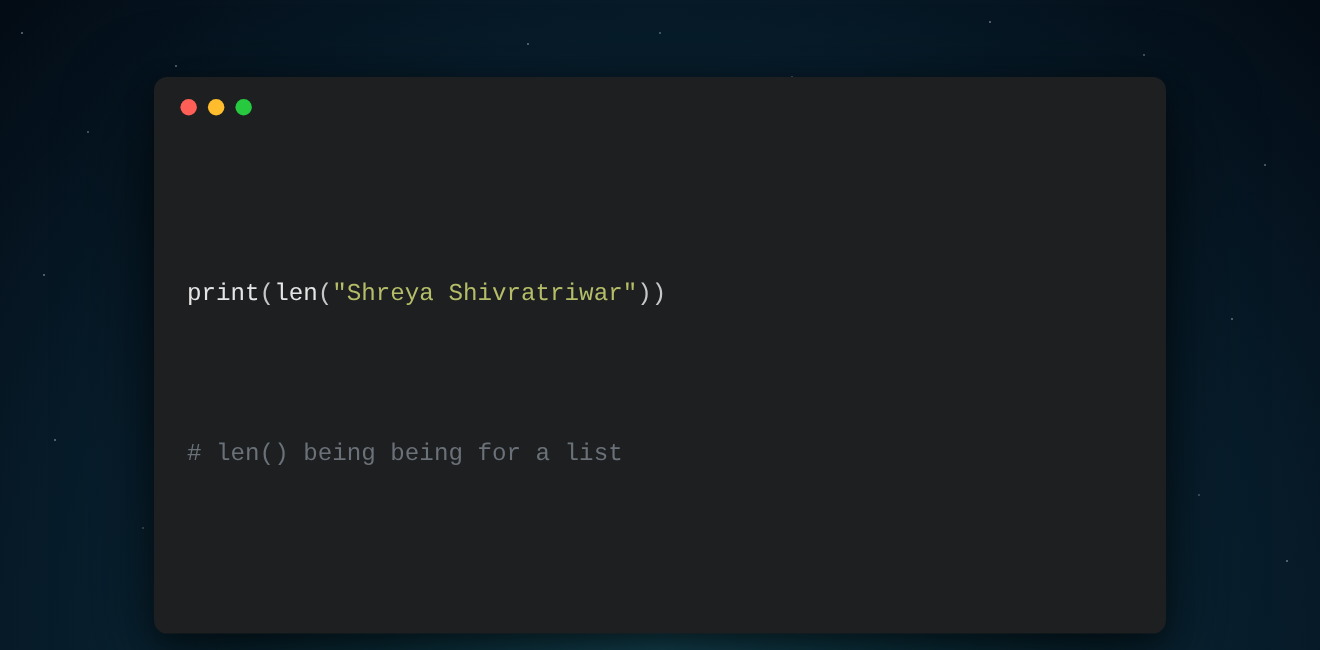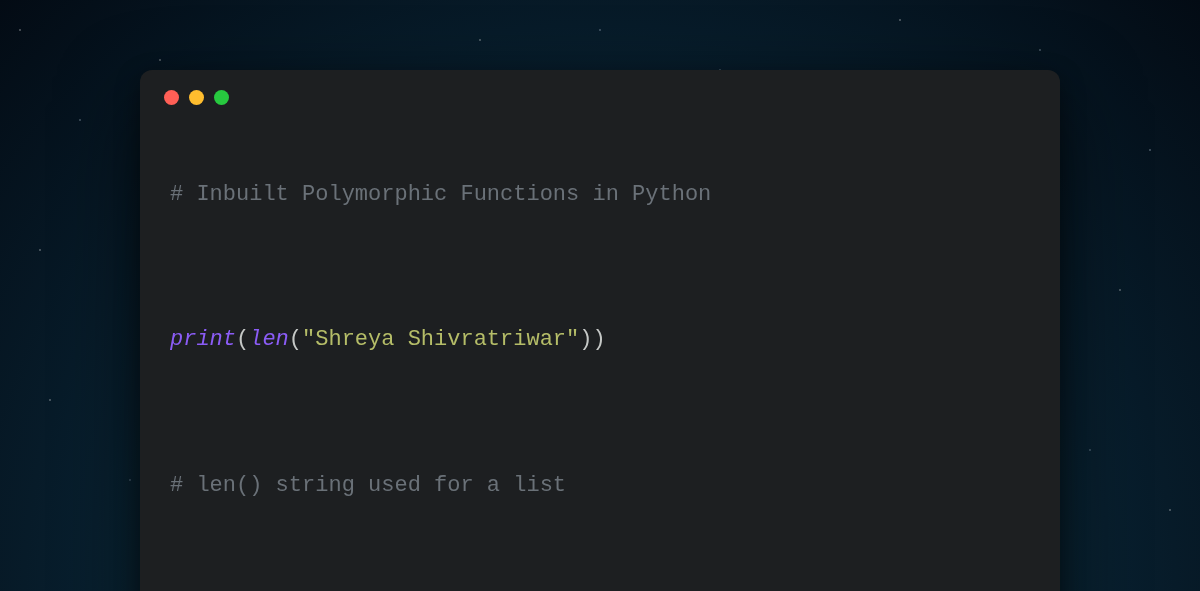--- a/index.html
+++ b/index.html
@@ -70,38 +70,37 @@
   .dot.yellow { background: #ffbd2e; }
   .dot.green  { background: #27c93f; }
   .code {
     padding: 28px 30px 0 30px;
     font-size: 22px;
     line-height: 1.65;
     white-space: pre;
     color: #c5c8c6;
   }
   .tok-comment { color: #6a7178; }
-  .tok-func    { color: #8b5cf6; font-style: italic; }
+  .tok-func    { color: #e5e5e5; }
   .tok-punc    { color: #c5c8c6; }
   .tok-string  { color: #b5bd68; }
   .blank { height: 1.65em; }
 </style>
 </head>
 <body>
 
 <div class="stars"></div>
 
 <div class="window">
   <div class="titlebar">
     <div class="dot red"></div>
     <div class="dot yellow"></div>
     <div class="dot green"></div>
   </div>
 
   <div class="code">
-<div><span class="tok-comment"># Inbuilt Polymorphic Functions in Python</span></div>
 <div class="blank"></div>
 <div><span class="tok-func">print</span><span class="tok-punc">(</span><span class="tok-func">len</span><span class="tok-punc">(</span><span class="tok-string">"Shreya Shivratriwar"</span><span class="tok-punc">)</span><span class="tok-punc">)</span></div>
 <div class="blank"></div>
-<div><span class="tok-comment"># len() string used for a list</span></div>
+<div><span class="tok-comment"># len() being being for a list</span></div>
 
   </div>
 </div>
 
 </body></html>

